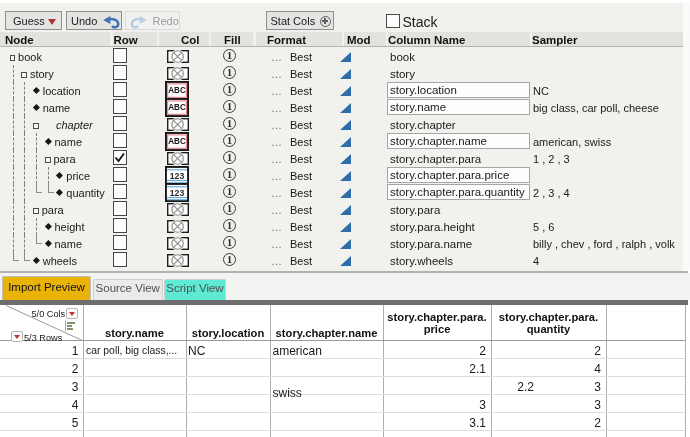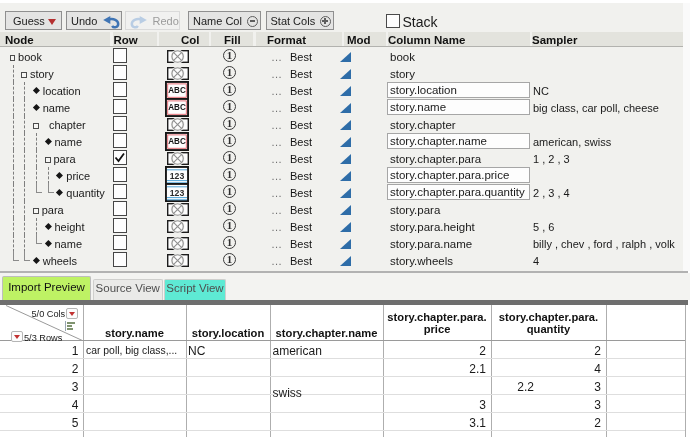--- a/index.html
+++ b/index.html
@@ -51,25 +51,20 @@
         <path d="M1.2 4.9 L8.3 0.9 L8.3 8.9 Z" fill="#3f74b4"></path>
       </svg>
     </div>
 <div class="btn" style="left:124.5px;width:55.5px;background:#f1f1f0;border-color:#dadada;">
       <svg style="position:absolute;left:3px;top:2.5px;" width="19" height="14" viewBox="0 0 19 14">
         <path d="M11.8 4.3 C7.5 3.2 2.8 5.2 2.8 9 C2.8 12.2 7.2 13.6 8.8 10.8" fill="none" stroke="#b9cde4" stroke-width="2.5"></path>
         <path d="M17.8 4.9 L10.7 0.9 L10.7 8.9 Z" fill="#b9cde4"></path>
       </svg>
       <span style="margin-left:27px;color:#9b9b9b;">Redo</span>
     </div>
-<div class="btn" style="left:188px;width:73px;">
-      <span style="margin-left:4px;">Name Col</span>
-      <span style="position:absolute;left:58px;top:3.5px;width:11px;height:11px;border:1.2px solid #5e5e5e;border-radius:50%;box-sizing:border-box;"></span>
-      <span style="position:absolute;left:60.7px;top:8.2px;width:5.6px;height:1.5px;background:#5e5e5e;"></span>
-    </div>
 <div class="btn" style="left:265.5px;width:68px;">
       <span style="margin-left:4px;">Stat Cols</span>
       <span style="position:absolute;left:53px;top:3.5px;width:11px;height:11px;border:1.2px solid #5e5e5e;border-radius:50%;box-sizing:border-box;"></span>
       <span style="position:absolute;left:55.7px;top:8.2px;width:5.6px;height:1.5px;background:#5e5e5e;"></span>
       <span style="position:absolute;left:57.8px;top:6.1px;width:1.5px;height:5.6px;background:#5e5e5e;"></span>
     </div>
 <div class="abs" style="left:386px;top:13.5px;width:12px;height:12px;background:#fdfdfd;border:1.3px solid #4a4a4a;"></div>
 <div class="abs" style="left:402.5px;top:14px;font-size:14px;color:#1a1a1a;">Stack</div>
 <div class="abs hdrband"></div>
 <div class="hsep" style="left:110px;"></div>
@@ -155,21 +150,21 @@
 <div class="best">Best</div>
 <div class="modtri"></div>
 <div class="cbox"></div>
       <div class="cboxt">story.name</div>
 <div class="samp">big class, car poll, cheese</div>
 </div>
 <div class="trow" style="top:115.5px;">
 <div class="guide" style="left:12.5px;"></div>
 <div class="guide" style="left:24.3px;"></div>
 <div class="sqico" style="left:33.1px;"></div>
-<div class="tlabel" style="left:49px;">chapter</div>
+<div class="tlabel" style="left:56px;font-style:italic;">chapter</div>
 <div class="cb"></div>
 <svg class="colico" style="left:166.55px;top:2.0px;" width="22" height="13" viewBox="0 0 22 13">
         <rect x="0.7" y="0.7" width="20.6" height="11.6" fill="#fdfdfd" stroke="#1d1d1d" stroke-width="1.4"></rect>
         <circle cx="10.6" cy="6.5" r="5.7" fill="none" stroke="#f4f4f2" stroke-width="2.6"></circle>
         <circle cx="10.6" cy="6.5" r="5.7" fill="none" stroke="#8f8f8f" stroke-width="1.1"></circle>
         <path d="M6.7 2.6 L14.5 10.4 M14.5 2.6 L6.7 10.4" stroke="#8f8f8f" stroke-width="1.1"></path>
       </svg>
 <div class="fillico">1</div>
 <div class="dots">...</div>
 <div class="best">Best</div>
@@ -337,21 +332,21 @@
 <div class="fillico">1</div>
 <div class="dots">...</div>
 <div class="best">Best</div>
 <div class="modtri"></div>
 <div class="cname">story.wheels</div>
 <div class="samp">4</div>
 </div>
 <div class="abs" style="left:683px;top:3px;width:7px;height:268px;background:#fafafa;"></div>
 <div class="abs" style="left:0;top:271px;width:687.5px;height:1.8px;background:#b2b2b2;"></div>
 <div class="abs" style="left:0;top:272.8px;width:690px;height:27.2px;background:#f3f3f1;"></div>
-<div class="tab" style="left:2px;top:276px;width:89px;height:24px;background:#bef264;border:1px solid #bdbdbd;border-bottom:none;border-radius:2px 2px 0 0;color:#111;">Import Preview</div>
+<div class="tab" style="left:2px;top:276px;width:89px;height:24px;background:#eab308;border:1px solid #bdbdbd;border-bottom:none;border-radius:2px 2px 0 0;color:#111;">Import Preview</div>
 <div class="tab" style="left:92.5px;top:278.5px;width:70.5px;height:21.5px;background:#eaeae8;border:1px solid #cfcfcd;border-bottom:none;border-radius:2px 2px 0 0;color:#4f4f4f;">Source View</div>
 <div class="tab" style="left:164px;top:278.5px;width:62px;height:21.5px;background:#5eead4;border:1px solid #cfcfcd;border-bottom:none;border-radius:2px 2px 0 0;color:#4f4f4f;">Script View</div>
 <div class="abs" style="left:0;top:300px;width:687.5px;height:4.5px;background:#6e6e6e;"></div>
 <div class="abs" style="left:0;top:304.5px;width:690px;height:132.5px;background:#ffffff;"></div>
 <div class="pvline" style="left:83px;top:304.5px;height:132.5px;"></div>
 <div class="pvline" style="left:186px;top:304.5px;height:132.5px;"></div>
 <div class="pvline" style="left:270px;top:304.5px;height:132.5px;"></div>
 <div class="pvline" style="left:383px;top:304.5px;height:132.5px;"></div>
 <div class="pvline" style="left:491px;top:304.5px;height:132.5px;"></div>
 <div class="pvline" style="left:606px;top:304.5px;height:132.5px;"></div>

